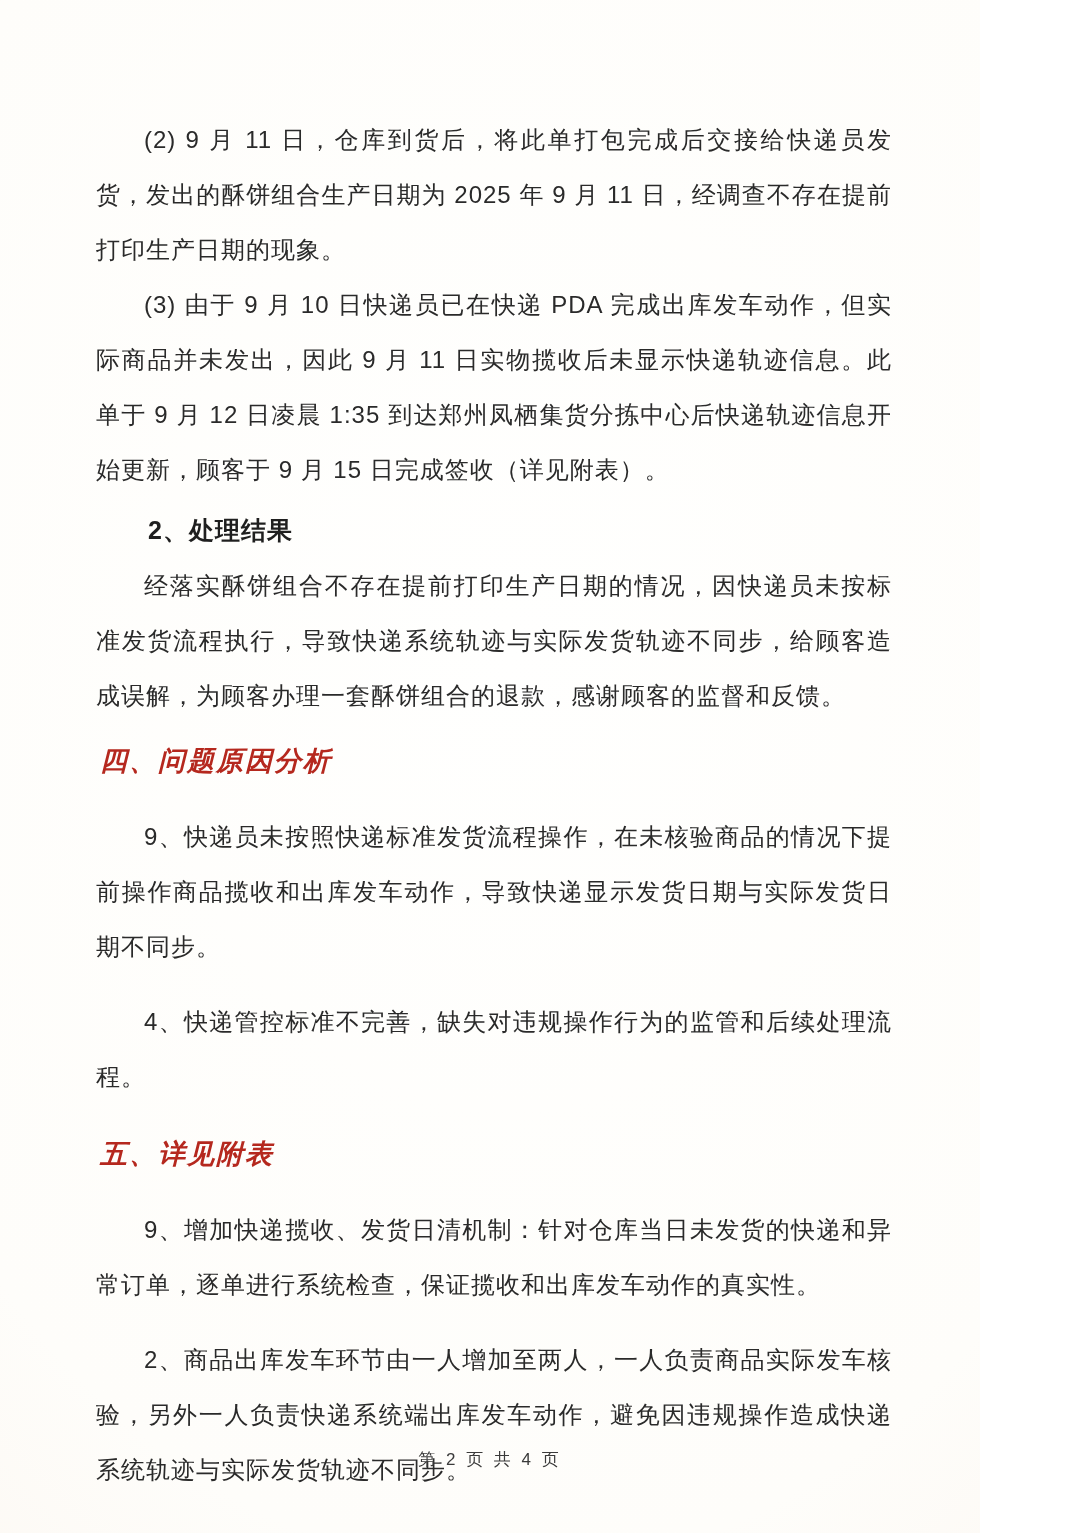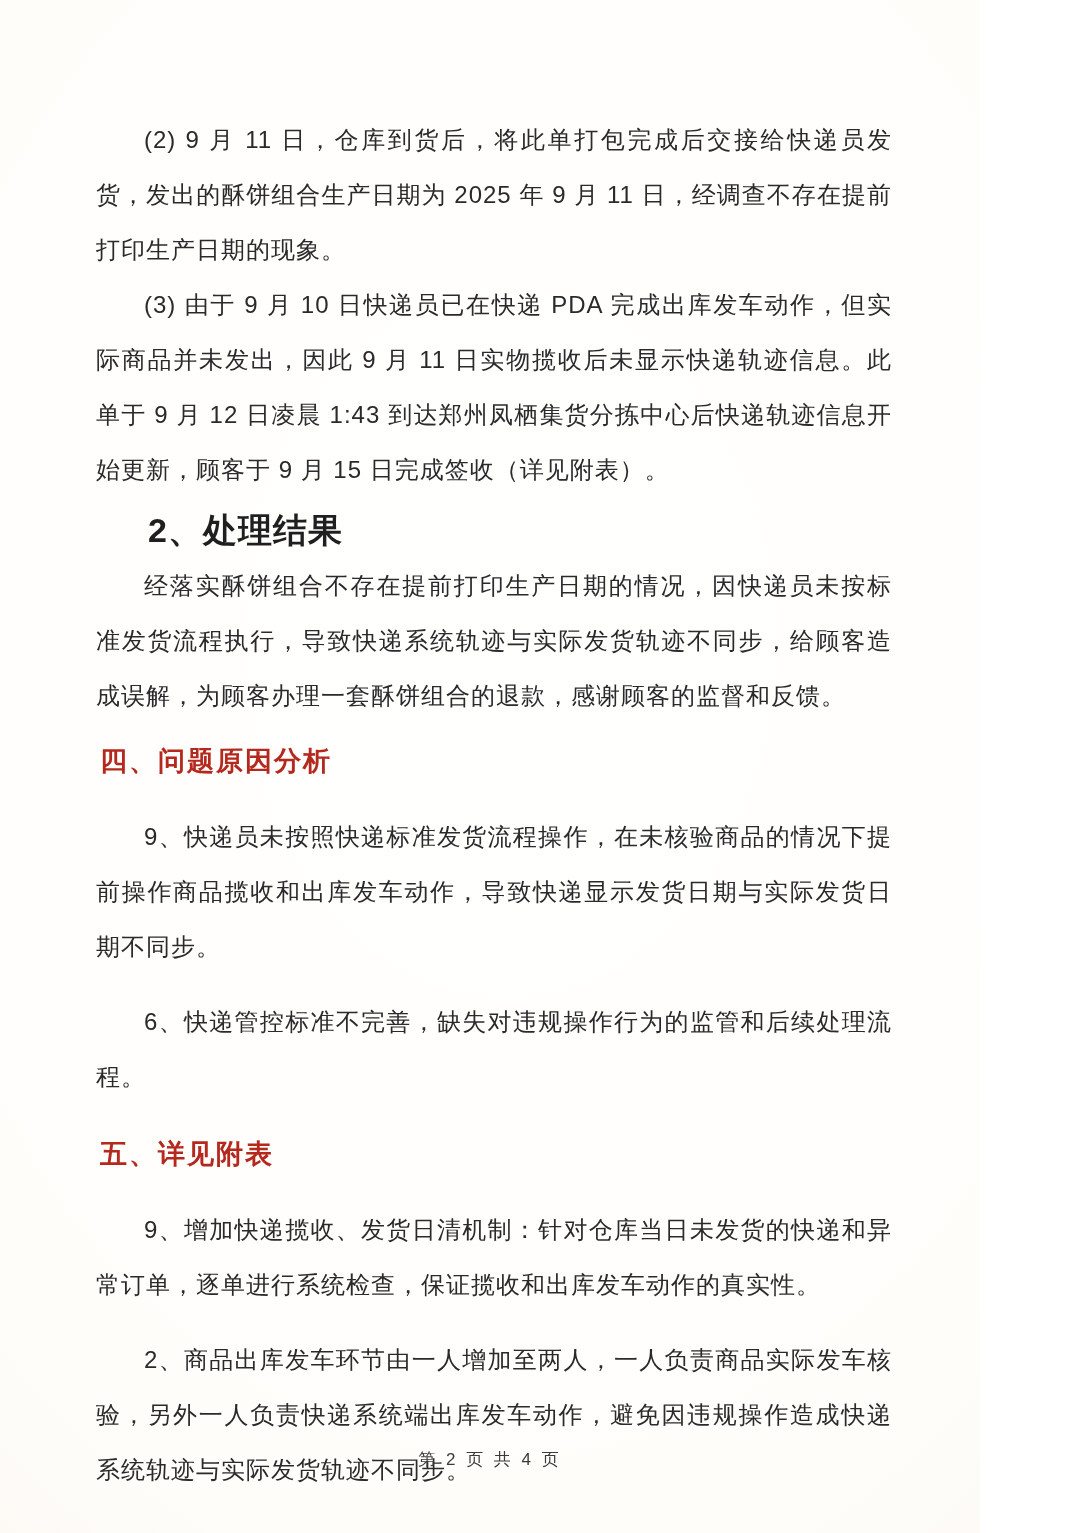--- a/index.html
+++ b/index.html
@@ -34,33 +34,34 @@
   }
   .para {
     font-size: 24px;
     line-height: 55px;
     letter-spacing: 1px;
     text-align: justify;
     text-indent: 2em;
     margin: 0;
   }
   .sub-heading {
-    font-size: 34px;
+    font-size: 25px;
     font-weight: bold;
     line-height: 55px;
     letter-spacing: 1px;
     margin: 6px 0 0 52px;
     color: #1f1f1f;
   }
   .red-heading {
     font-size: 27px;
     font-weight: bold;
     line-height: 60px;
     letter-spacing: 2px;
     margin: 8px 0 18px 4px;
+    font-style: italic;
   }
   .spaced {
     margin-bottom: 20px;
   }
   .footer {
     position: absolute;
     left: 0;
     right: 0;
     bottom: 62px;
     text-align: center;
@@ -70,31 +71,31 @@
   }
 </style>
 </head>
 <body>
 
 <div class="page">
   <div class="doc">
 
     <p class="para">(2) 9 月 11 日，仓库到货后，将此单打包完成后交接给快递员发货，发出的酥饼组合生产日期为 2025 年 9 月 11 日，经调查不存在提前打印生产日期的现象。</p>
 
-    <p class="para">(3) 由于 9 月 10 日快递员已在快递 PDA 完成出库发车动作，但实际商品并未发出，因此 9 月 11 日实物揽收后未显示快递轨迹信息。此单于 9 月 12 日凌晨 1:43 到达郑州凤栖集货分拣中心后快递轨迹信息开始更新，顾客于 9 月 15 日完成签收（详见附表）。</p>
+    <p class="para">(3) 由于 9 月 10 日快递员已在快递 PDA 完成出库发车动作，但实际商品并未发出，因此 9 月 11 日实物揽收后未显示快递轨迹信息。此单于 9 月 12 日凌晨 1:35 到达郑州凤栖集货分拣中心后快递轨迹信息开始更新，顾客于 9 月 15 日完成签收（详见附表）。</p>
 
     <h3 class="sub-heading">2、处理结果</h3>
 
     <p class="para">经落实酥饼组合不存在提前打印生产日期的情况，因快递员未按标准发货流程执行，导致快递系统轨迹与实际发货轨迹不同步，给顾客造成误解，为顾客办理一套酥饼组合的退款，感谢顾客的监督和反馈。</p>
 
     <h2 class="red-heading" style="color:#b5281e;">四、问题原因分析</h2>
 
     <p class="para spaced">9、快递员未按照快递标准发货流程操作，在未核验商品的情况下提前操作商品揽收和出库发车动作，导致快递显示发货日期与实际发货日期不同步。</p>
 
-    <p class="para spaced">6、快递管控标准不完善，缺失对违规操作行为的监管和后续处理流程。</p>
+    <p class="para spaced">4、快递管控标准不完善，缺失对违规操作行为的监管和后续处理流程。</p>
 
     <h2 class="red-heading" style="color:#b5281e;">五、详见附表</h2>
 
     <p class="para spaced">9、增加快递揽收、发货日清机制：针对仓库当日未发货的快递和异常订单，逐单进行系统检查，保证揽收和出库发车动作的真实性。</p>
 
     <p class="para">2、商品出库发车环节由一人增加至两人，一人负责商品实际发车核验，另外一人负责快递系统端出库发车动作，避免因违规操作造成快递系统轨迹与实际发货轨迹不同步。</p>
 
   </div>
 
   <div class="footer">第 2 页 共 4 页</div>

